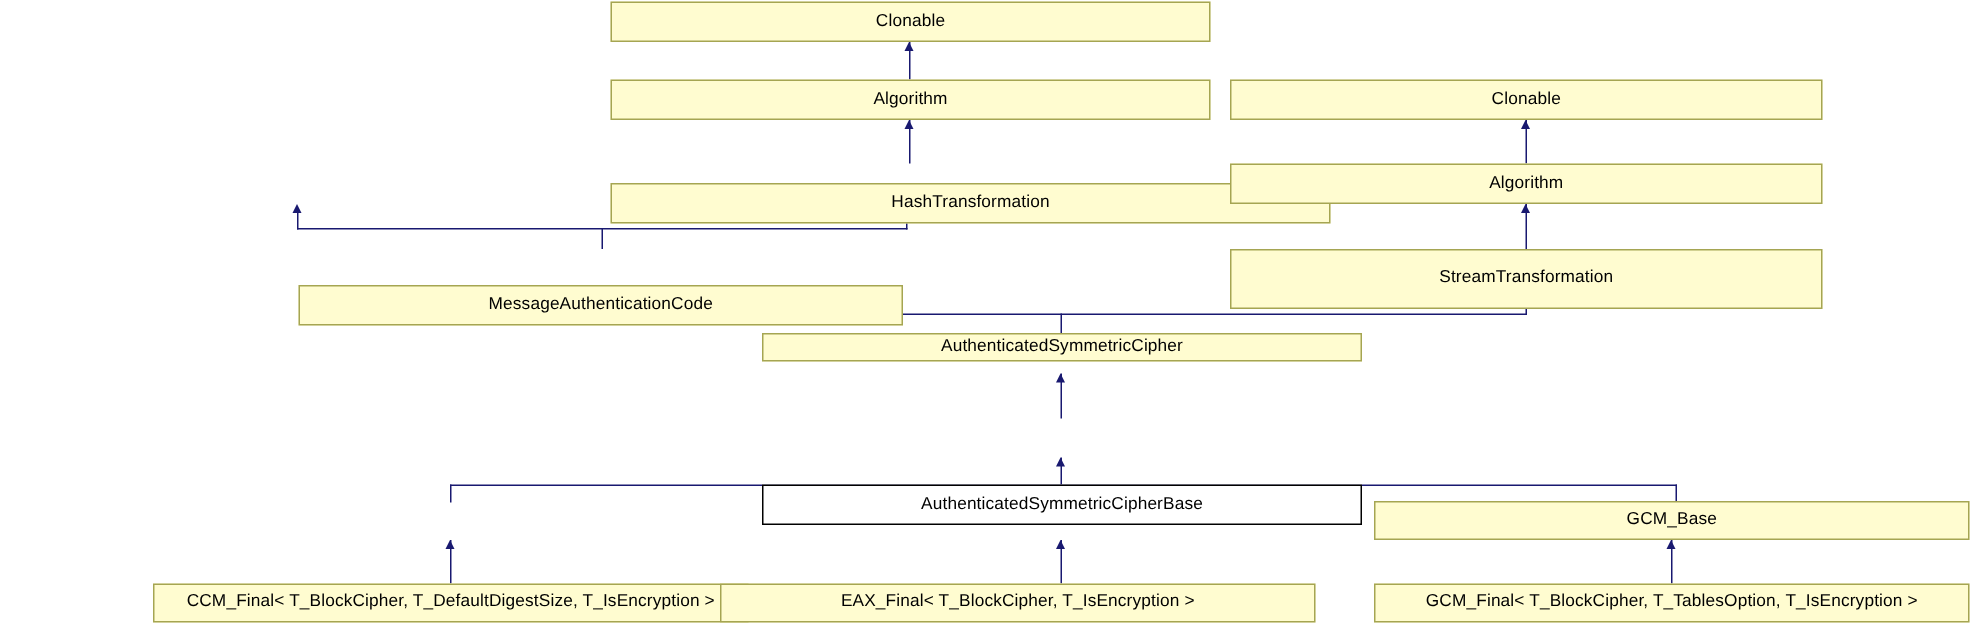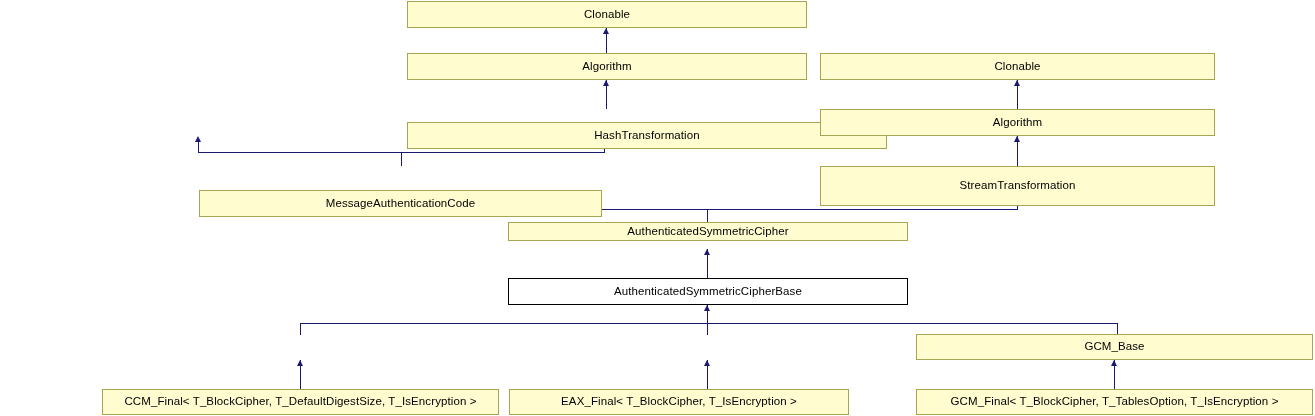--- a/index.html
+++ b/index.html
@@ -27,20 +27,21 @@
     justify-content: center;
     font-size: 11.5px;
     line-height: 1;
     color: #000000;
     letter-spacing: 0.1px;
     white-space: nowrap;
   }
   .node.current {
     background: #ffffff;
     border: 1px solid #000000;
+    margin-top: 45px;
   }
   .edge {
     position: absolute;
     background: #191970;
   }
   .edge.v { width: 1px; }
   .edge.h { height: 1px; }
   .arrow {
     position: absolute;
     width: 0;
@@ -118,17 +119,17 @@
   <div class="node" style="left:508px; top:222px; width:400px; height:19px;">AuthenticatedSymmetricCipher</div>
 
   <div class="node current" style="left:508px; top:278px; width:400px; height:27px;">AuthenticatedSymmetricCipherBase</div>
 
 
 
   <div class="node" style="left:102px; top:389px; width:397px; height:26px;">CCM_Final&lt; T_BlockCipher, T_DefaultDigestSize, T_IsEncryption &gt;</div>
 
   <div class="node" style="left:916px; top:334px; width:397px; height:26px;">GCM_Base</div>
 
-  <div class="node" style="left:509px; top:389px; width:340px; height:26px;">EAX_Final&lt; T_BlockCipher, T_IsEncryption &gt;</div>
+  <div class="node" style="left:480px; top:389px; width:397px; height:26px;">EAX_Final&lt; T_BlockCipher, T_IsEncryption &gt;</div>
 
   <div class="node" style="left:916px; top:389px; width:397px; height:26px;">GCM_Final&lt; T_BlockCipher, T_TablesOption, T_IsEncryption &gt;</div>
 
 </div>
 
 </body></html>

